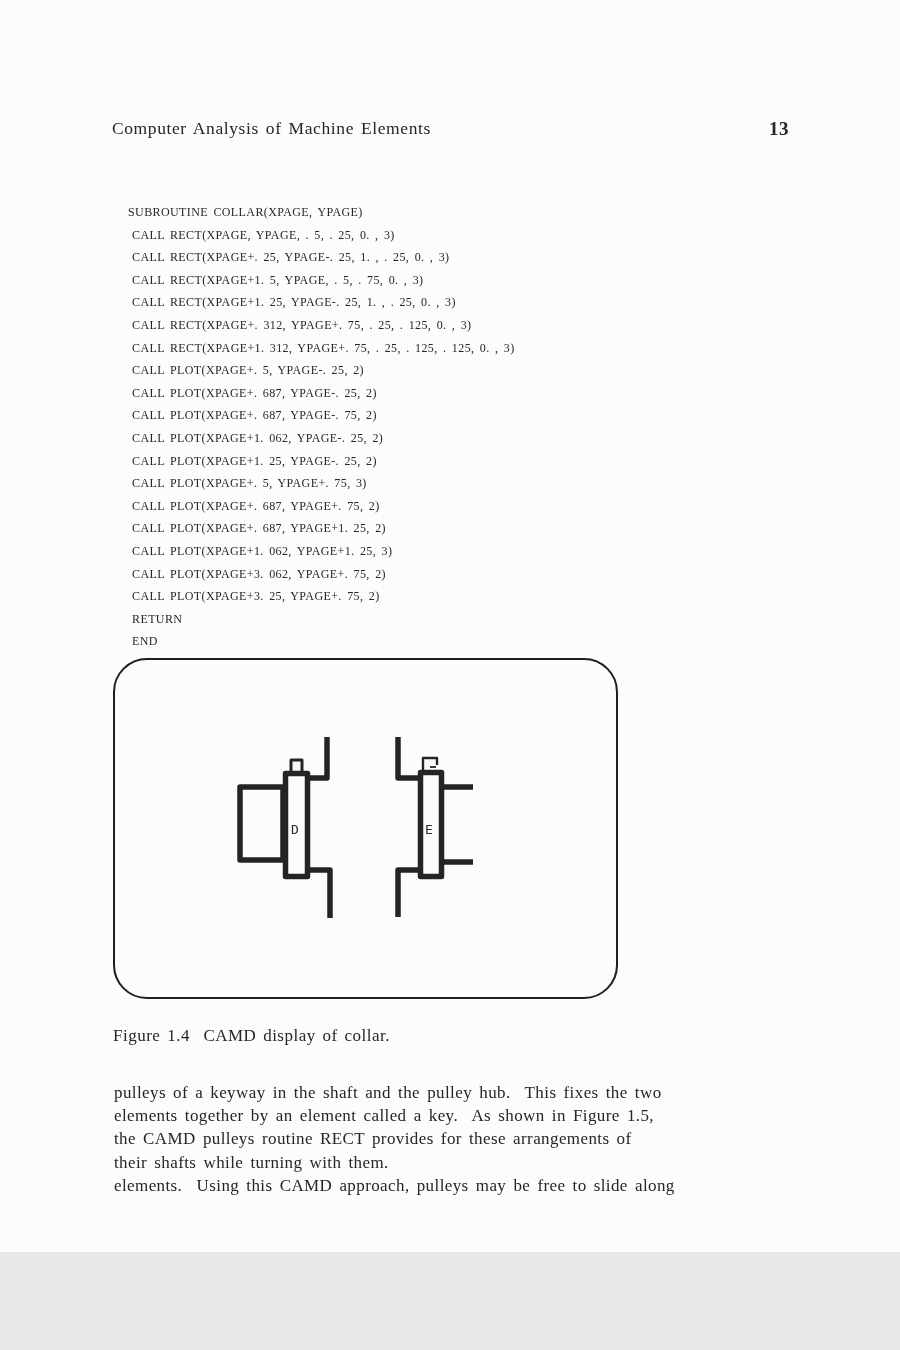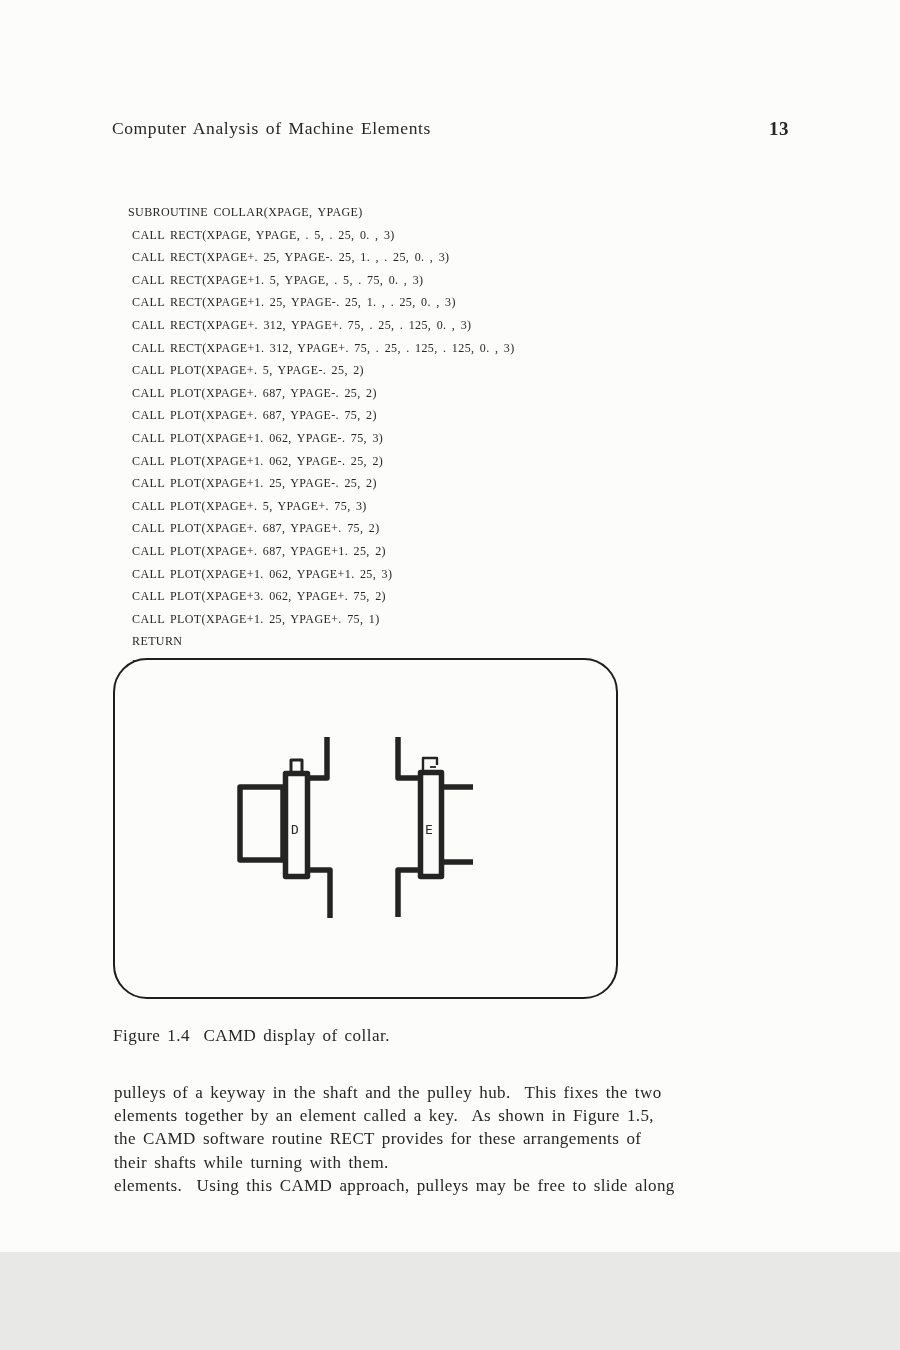--- a/index.html
+++ b/index.html
@@ -71,29 +71,28 @@
       <div class="code-line">SUBROUTINE COLLAR(XPAGE, YPAGE)</div>
       <div class="code-line">CALL RECT(XPAGE, YPAGE, . 5, . 25, 0. , 3)</div>
       <div class="code-line">CALL RECT(XPAGE+. 25, YPAGE-. 25, 1. , . 25, 0. , 3)</div>
       <div class="code-line">CALL RECT(XPAGE+1. 5, YPAGE, . 5, . 75, 0. , 3)</div>
       <div class="code-line">CALL RECT(XPAGE+1. 25, YPAGE-. 25, 1. , . 25, 0. , 3)</div>
       <div class="code-line">CALL RECT(XPAGE+. 312, YPAGE+. 75, . 25, . 125, 0. , 3)</div>
       <div class="code-line">CALL RECT(XPAGE+1. 312, YPAGE+. 75, . 25, . 125, . 125, 0. , 3)</div>
       <div class="code-line">CALL PLOT(XPAGE+. 5, YPAGE-. 25, 2)</div>
       <div class="code-line">CALL PLOT(XPAGE+. 687, YPAGE-. 25, 2)</div>
       <div class="code-line">CALL PLOT(XPAGE+. 687, YPAGE-. 75, 2)</div>
-      <div class="code-line">CALL PLOT(XPAGE+1. 062, YPAGE-. 75, 3)</div>
       <div class="code-line">CALL PLOT(XPAGE+1. 062, YPAGE-. 25, 2)</div>
       <div class="code-line">CALL PLOT(XPAGE+1. 25, YPAGE-. 25, 2)</div>
       <div class="code-line">CALL PLOT(XPAGE+. 5, YPAGE+. 75, 3)</div>
       <div class="code-line">CALL PLOT(XPAGE+. 687, YPAGE+. 75, 2)</div>
       <div class="code-line">CALL PLOT(XPAGE+. 687, YPAGE+1. 25, 2)</div>
       <div class="code-line">CALL PLOT(XPAGE+1. 062, YPAGE+1. 25, 3)</div>
       <div class="code-line">CALL PLOT(XPAGE+3. 062, YPAGE+. 75, 2)</div>
-      <div class="code-line">CALL PLOT(XPAGE+1. 25, YPAGE+. 75, 1)</div>
+      <div class="code-line">CALL PLOT(XPAGE+3. 25, YPAGE+. 75, 2)</div>
       <div class="code-line">RETURN</div>
       <div class="code-line">END</div>
     </div>
 
   <div class="figure-box">
     <svg width="505" height="341" viewBox="0 0 505 341">
       <g stroke="#242424" fill="none" stroke-linecap="butt" stroke-linejoin="round">
 
         <polyline points="195,120 214,120 214,79" stroke-width="5.5"></polyline>
         <polyline points="195,212 217,212 217,260" stroke-width="5.5"></polyline>
@@ -112,18 +111,18 @@
       <text class="plot-label" x="178" y="176">D</text>
       <text class="plot-label" x="312" y="176">E</text>
     </svg>
   </div>
 
   <div class="fig-caption">Figure 1.4  CAMD display of collar.</div>
 
   <div class="body-par">
       <div class="para-line"><span>pulleys of a </span><span class="u">keyway </span><span>in the shaft and the pulley hub.  This fixes the two</span></div>
       <div class="para-line"><span>elements together by an element called a </span><span class="u">key.</span><span>  As shown in Figure 1.5,</span></div>
-      <div class="para-line"><span>the CAMD software routine RECT provides for these arrangements of</span></div>
+      <div class="para-line"><span>the CAMD pulleys routine RECT provides for these arrangements of</span></div>
       <div class="para-line"><span>their shafts while turning with them.</span></div>
       <div class="para-line"><span>elements.  Using this CAMD approach, pulleys may be free to slide along</span></div>
     </div>
 
 </div>
 
 </body></html>

